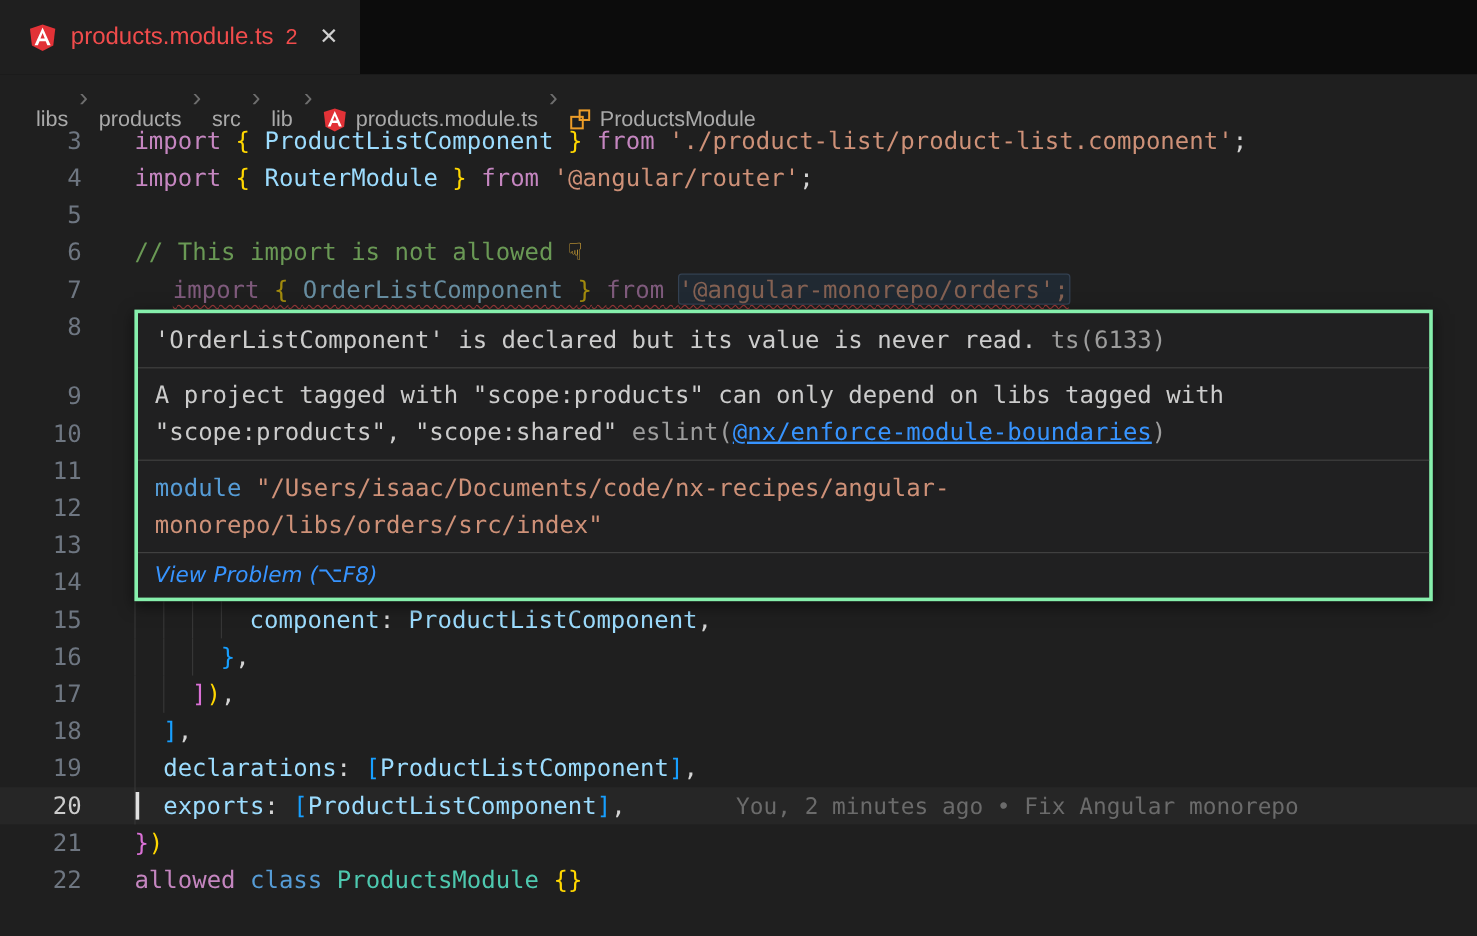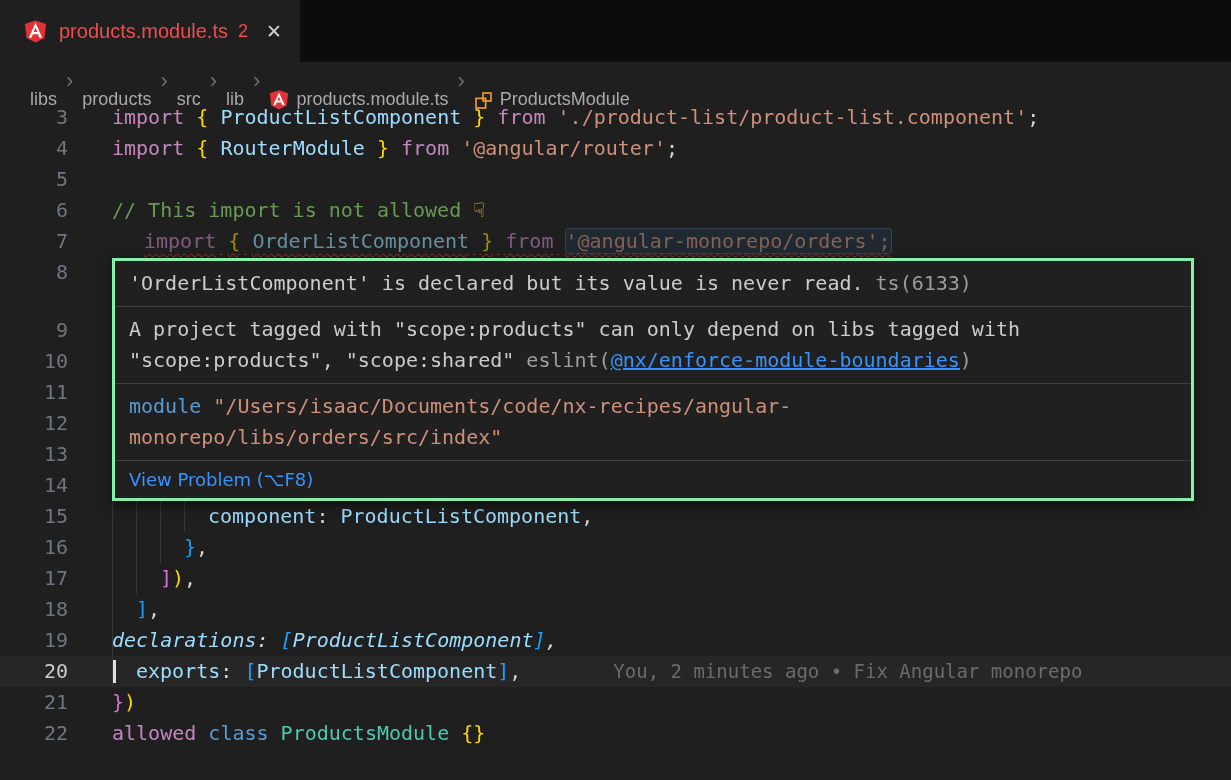--- a/index.html
+++ b/index.html
@@ -10,21 +10,21 @@
   .tabbar { height:62px; background:#0c0c0c; display:flex; align-items:stretch; }
   .tab { display:flex; align-items:center; background:#1f1f1f; padding:0 18px 0 24px; cursor:pointer; }
   .tab-icon { display:flex; align-items:center; margin-right:12px; }
   .tab-title { font-size:20px; color:var(--c-error); }
   .tab-badge { font-size:18px; color:var(--c-error); margin-left:10px; }
   .tab-close { color:#cfcfcf; font-size:19px; margin-left:18px; cursor:pointer; }
 
   
   .breadcrumbs { height:38px; display:flex; align-items:center; padding-left:30px;
                  background:#1f1f1f; color:#a9a9a9; font-size:18px; }
-  .crumb { display:flex; align-items:flex-end; gap:7px; cursor:pointer;margin-top:36px; }
+  .crumb { display:flex; align-items:center; gap:7px; cursor:pointer;margin-top:36px; }
   .crumb-sep { color:#6e6e6e; font-size:22px; padding:0 9px; line-height:1; }
   .crumb-icon { display:flex; align-items:center; }
 
   
   .editor { position:relative; height:680px; font-family:"DejaVu Sans Mono", monospace;
             font-size:20px; color:#d4d4d4; }
   #code-lines { padding-top:2px; }
   .row { display:flex; height:31px; line-height:31px; position:relative; }
   .row.active { background:rgba(255,255,255,0.03); }
   .row-gap { height:27px; }
@@ -47,21 +47,21 @@
 
   
   .hover { position:absolute; left:112px; top:158px; width:1082px; background:#202021;
            border:3px solid #86efac; box-shadow:0 4px 12px rgba(0,0,0,.55); z-index:5; }
   .hov-sec { padding:7px 14px; border-bottom:1px solid #404040; line-height:31px;
              color:var(--c-txt); white-space:pre-wrap; font-size:20px; }
   .hov-txt{color:var(--c-txt)} .hov-dim{color:var(--c-dim)} .hov-kwb{color:var(--c-kwb)}
   .hov-str{color:var(--c-str)}
   a.hov-link { color:var(--c-link); text-decoration:underline; cursor:pointer; }
   .hov-actions { display:flex; gap:56px; padding:3px 14px; line-height:31px;
-                 font-family:"DejaVu Sans", sans-serif; font-size:18px; }
+                 font-family:"DejaVu Sans", sans-serif; font-size:18px;font-style:italic; }
   .hov-actions a { color:var(--c-link); text-decoration:none; cursor:pointer; }
 </style>
 </head>
 <body>
 
 <div class="tabbar">
   <div class="tab">
     <span class="tab-icon">
       <svg width="23" height="24" viewBox="0 0 24 24">
         <polygon points="12,1 23,4.6 21.3,19.3 12,24 2.7,19.3 1,4.6" fill="#E23237"></polygon>
@@ -174,21 +174,21 @@
       <div class="row">
         <span class="gutter">17</span>
         <span class="content"><span class="guide" style="left: 0px;"></span><span class="guide" style="left: 24px;"></span><span class="code-text" style="padding-left: 48px;"><span class="tok-b2">]</span><span class="tok-b1">)</span><span class="tok-pn">,</span></span></span>
       </div>
       <div class="row">
         <span class="gutter">18</span>
         <span class="content"><span class="guide" style="left: 0px;"></span><span class="code-text" style="padding-left: 24px;"><span class="tok-b3">]</span><span class="tok-pn">,</span></span></span>
       </div>
       <div class="row">
         <span class="gutter">19</span>
-        <span class="content"><span class="guide" style="left: 0px;"></span><span class="code-text" style=" font-style: italic;"><span class="tok-id">declarations</span><span class="tok-pn">: </span><span class="tok-b3">[</span><span class="tok-id">ProductListComponent</span><span class="tok-b3">]</span><span class="tok-pn">,</span></span></span>
+        <span class="content"><span class="guide" style="left: 0px;"></span><span class="code-text" style="padding-left: 24px;"><span class="tok-id">declarations</span><span class="tok-pn">: </span><span class="tok-b3">[</span><span class="tok-id">ProductListComponent</span><span class="tok-b3">]</span><span class="tok-pn">,</span></span></span>
       </div>
       <div class="row active">
         <span class="gutter">20</span>
         <span class="content"><span class="guide" style="left: 0px;"></span><span class="cursor"></span><span class="code-text" style="padding-left: 24px;"><span class="tok-id">exports</span><span class="tok-pn">: </span><span class="tok-b3">[</span><span class="tok-id">ProductListComponent</span><span class="tok-b3">]</span><span class="tok-pn">,</span></span><span class="blame">You, 2 minutes ago • Fix Angular monorepo</span></span>
       </div>
       <div class="row">
         <span class="gutter">21</span>
         <span class="content"><span class="code-text" style="padding-left: 0px;"><span class="tok-b2">}</span><span class="tok-b1">)</span></span></span>
       </div>
       <div class="row">

